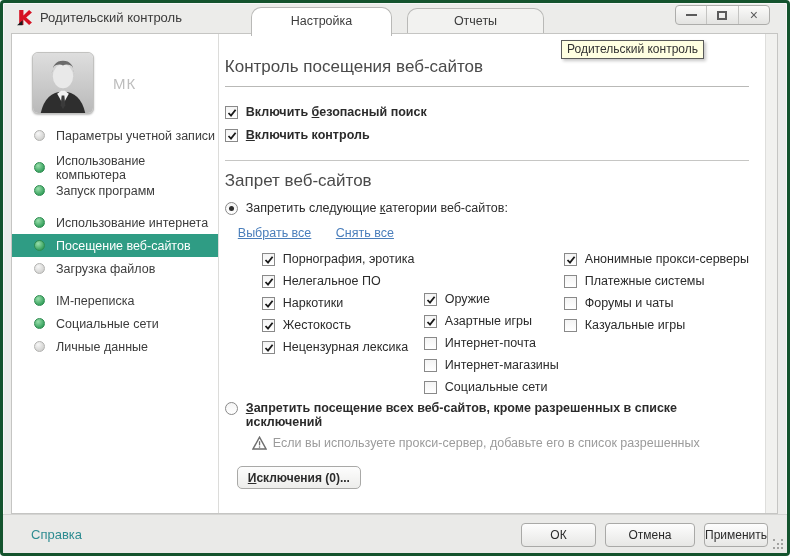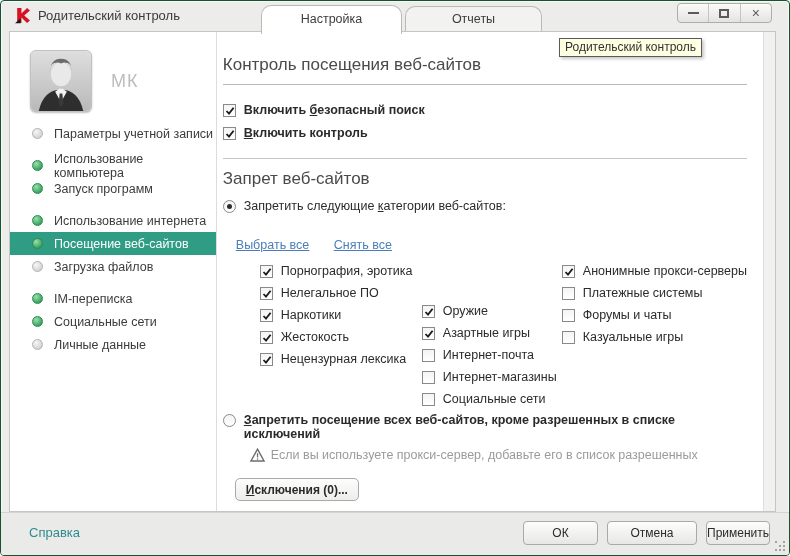--- a/index.html
+++ b/index.html
@@ -1,39 +1,39 @@
 <!DOCTYPE html>
 <html><head>
 <meta charset="utf-8">
 <style>
   * { margin:0; padding:0; box-sizing:border-box; }
   html,body { width:790px; height:556px; font-family:"Liberation Sans", sans-serif; background:#fff; }
-  .window { position:relative; width:790px; height:556px; background:#ECECEA; border:1px solid #14532d; border-radius:4px; overflow:hidden; box-shadow:inset 0 0 0 1px rgba(255,255,255,.6); }
+  .window { position:relative; width:790px; height:556px; background:#ECECEA; border:3px solid #14532d; border-radius:4px; overflow:hidden; box-shadow:inset 0 0 0 1px rgba(255,255,255,.6); }
 
   
   .titlebar { position:absolute; left:0; top:0; width:100%; height:30px; }
   .app-icon { position:absolute; left:13px; top:6px; width:17px; height:17px; }
   .win-title { position:absolute; left:37px; top:0; line-height:29px; font-size:13px; color:#3B3B3B; }
   .tab { position:absolute; height:25px; background:#F2F2F0; border:1px solid #B9B9B7; border-bottom:none; border-radius:10px 10px 0 0; text-align:center; line-height:25px; font-size:12.5px; color:#3C3C3C; z-index:0; cursor:default; }
   .tab.active { top:3px; height:29px; line-height:27px; background:#FFFFFF; z-index:3; }
-  .tab.t1 { left:260px; top:4px; width:141px; }
+  .tab.t1 { left:248px; top:4px; width:141px; }
   .tab.t2 { left:404px; top:5px; width:137px; }
   .win-controls { position:absolute; right:17px; top:2px; width:95px; height:20px; display:flex; background:linear-gradient(#FBFBFA,#E3E3E1); border:1px solid #ADADAB; border-radius:4px; overflow:hidden; }
   .wc { flex:1; position:relative; border-right:1px solid #C4C4C2; cursor:default; }
   .wc:last-child { border-right:none; }
   .glyph-min { position:absolute; left:50%; top:50%; width:11px; height:2px; margin:-1px 0 0 -5.5px; background:#5B5B5B; }
   .glyph-max { position:absolute; left:50%; top:50%; width:10px; height:9px; margin:-4.5px 0 0 -5px; border:2px solid #5B5B5B; }
   .glyph-close { display:block; text-align:center; line-height:18px; font-size:14px; color:#5B5B5B; }
 
   
   .card { position:absolute; left:8px; top:30px; width:767px; height:481px; background:#FFFFFF; border:1px solid #C5C5C3; z-index:1; display:flex; }
   .sidebar { width:232px; border-right:1px solid #DCDCDA; padding-top:16px; }
   .user { display:flex; align-items:center; padding-left:20px; height:66px; }
   .avatar { width:62px; height:62px; border:1px solid #C2C2C0; border-radius:6px; overflow:hidden; box-shadow:0 1px 2px rgba(0,0,0,.25), inset 0 0 0 2px #fff; background:#CFCFCF; }
-  .initials { margin-left:19px; font-size:18px; color:#BDBDBD; letter-spacing:1px; }
+  .initials { margin-left:19px; font-size:15px; color:#BDBDBD; letter-spacing:1px; }
   .nav { margin-top:8px; }
   .nav-item { display:flex; align-items:center; height:23px; padding-left:22px; font-size:12.5px; color:#3C3C3C; cursor:pointer; }
   .nav-item.gap { margin-top:9px; }
   .nav-item.selected { background:#2F9C84; color:#FFFFFF; }
   .dot { width:11px; height:11px; border-radius:50%; margin-right:11px; flex:none; }
   .dot.on { background:radial-gradient(circle at 35% 30%, #9ADFAC, #35A05C 75%); border:1px solid #2E8B50; }
   .dot.off { background:radial-gradient(circle at 35% 30%, #F7F7F7, #D2D2D0 75%); border:1px solid #B2B2B0; }
 
   .content { position:relative; flex:1; padding:22px 28px 0 6px; }
   .scroll-track { position:absolute; right:0; top:0; bottom:0; width:12px; background:#F1F1EF; border-left:1px solid #DEDEDC; }
@@ -46,21 +46,21 @@
   .check-row, .radio-row { display:flex; align-items:flex-start; cursor:pointer; font-size:12.5px; color:#2B2B2B; }
   .check-row.bold .lbl, .radio-row.bold .lbl { font-weight:bold; }
   .m18{margin-top:18px;} .m9{margin-top:9px;}
   .cb { width:13px; height:13px; flex:none; background:linear-gradient(#F4F4F4,#FFFFFF); border:1px solid #898989; margin-right:8px; margin-top:1px; position:relative; }
   .cb svg { display:none; position:absolute; left:1px; top:1px; }
   .cb.checked svg { display:block; }
   .radio { width:13px; height:13px; flex:none; border-radius:50%; background:linear-gradient(#F4F4F4,#FFFFFF); border:1px solid #898989; margin-right:8px; margin-top:1px; position:relative; }
   .radio.selected::after { content:""; position:absolute; left:3px; top:3px; width:5px; height:5px; border-radius:50%; background:#2E2E2E; }
   .lbl u { text-decoration:underline; }
 
-  .links { margin-top:25px; margin-left:13px; font-size:12.5px; }
+  .links { margin-top:11px; margin-left:13px; font-size:12.5px; }
   .links a { color:#4A7EBB; text-decoration:underline; cursor:pointer; margin-right:21px; }
 
   .cat-grid { display:flex; margin-top:8px; margin-left:37px; }
   .cat-col { display:flex; flex-direction:column; }
   .cat-col.c1 { width:162px; } .cat-col.c2 { width:140px;margin-top:40px; }
   .cat-row { display:flex; align-items:center; height:22px; cursor:pointer; font-size:12.5px; color:#2B2B2B; white-space:nowrap; }
   .cat-row .cb { margin-top:0; }
 
   .radio2 { margin-top:3px; }
   .warning { display:flex; align-items:center; margin-top:7px; margin-left:27px; font-size:12.5px; color:#9B9B9B; }

